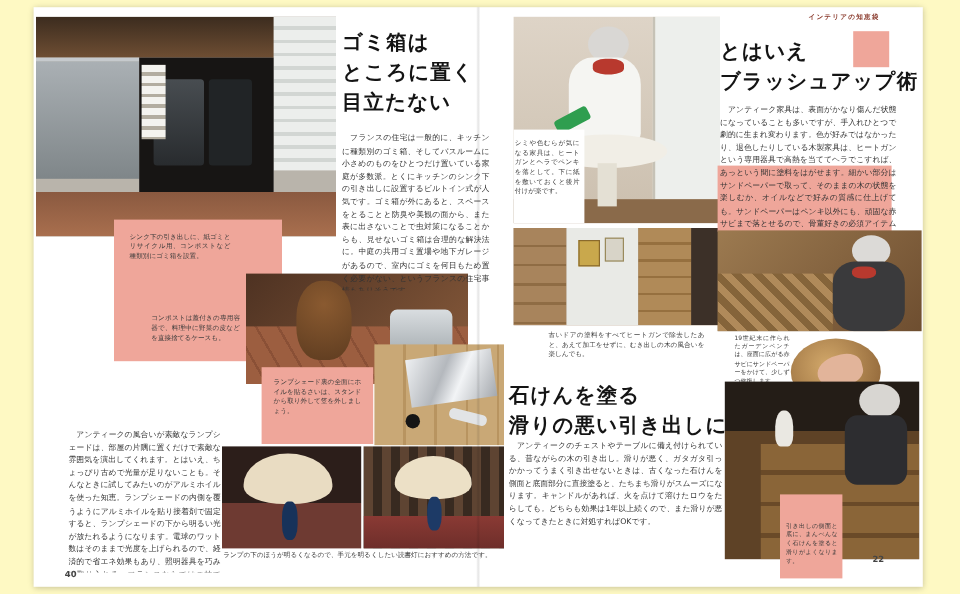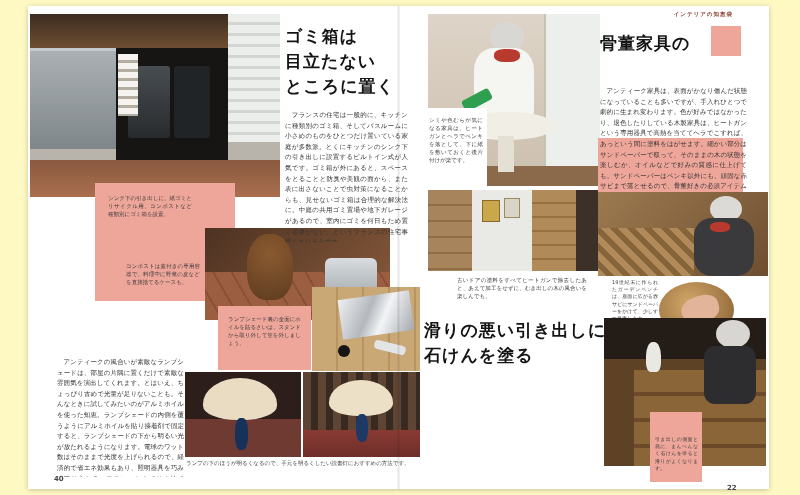--- a/index.html
+++ b/index.html
@@ -91,21 +91,21 @@
   #cap-result{left:186px;top:459px;width:238px;white-space:nowrap;}
   #label-sec{left:620px;top:11px;width:113px;text-align:right;font-size:5.5px;font-weight:700;letter-spacing:1px;color:#8a3a2c;position:absolute;}
   #antique-h{left:600px;top:31px;}
   #antique-b{left:600px;top:86px;width:147px;height:112px;}
   #cap-bench{left:612px;top:279px;width:46px;font-size:5px;line-height:7.2px;}
   #drawer-h{left:424px;top:318px;}
   #drawer-b{left:424px;top:366px;width:178px;height:92px;}
   #cap-door{left:457px;top:276px;width:130px;}
   #cap-soap{font-size:5px;line-height:7.2px;color:#3a3a3a;text-align:justify;word-break:break-all;}
   #pn-left{left:54px;top:475px;}
-  #pn-right{left:727px;top:484px;}
+  #pn-right{left:727px;top:462px;}
 </style>
 </head>
 <body>
 
 <div id="canvas">
   <div class="paper"></div>
 
   <div class="photo" id="kitchen">
     <div class="ph wood"></div>
     <div class="ph win"></div>
@@ -122,22 +122,22 @@
 
   <div class="photo" id="dogphoto">
     <div class="ph floor"></div>
     <div class="ph dog"></div>
     <div class="ph bucket"></div>
   </div>
   <div class="cap" id="cap-compost">コンポストは蓋付きの専用容器で、料理中に野菜の皮などを直接捨てるケースも。</div>
 
   <div class="h2" id="trash-h">
     <div>ゴミ箱は</div>
+    <div>ところに置く</div>
     <div>目立たない</div>
-    <div>ところに置く</div>
   </div>
   <div class="body-txt" id="trash-b">　フランスの住宅は一般的に、キッチンに種類別のゴミ箱、そしてバスルームに小さめのものをひとつだけ置いている家庭が多数派。とくにキッチンのシンク下の引き出しに設置するビルトイン式が人気です。ゴミ箱が外にあると、スペースをとることと防臭や美観の面から、また表に出さないことで虫対策になることからも、見せないゴミ箱は合理的な解決法に。中庭の共用ゴミ置場や地下ガレージがあるので、室内にゴミを何日もため置く必要がない、というフランスの住宅事情もありそうです。</div>
 
   <div class="h2" id="alumi-h">
   </div>
   <div class="body-txt" id="alumi-b">　アンティークの風合いが素敵なランプシェードは、部屋の片隅に置くだけで素敵な雰囲気を演出してくれます。とはいえ、ちょっぴり古めで光量が足りないことも。そんなときに試してみたいのがアルミホイルを使った知恵。ランプシェードの内側を覆うようにアルミホイルを貼り接着剤で固定すると、ランプシェードの下から明るい光が放たれるようになります。電球のワット数はそのままで光度を上げられるので、経済的で省エネ効果もあり、照明器具を巧みに取り入れる、フランスならではの技です。</div>
 
   <div class="pinkbox" id="pink2">
     <div class="cap" style="position:static;">ランプシェード裏の全面にホイルを貼るさいは、スタンドから取り外して笠を外しましょう。</div>
   </div>
@@ -182,40 +182,42 @@
     <div class="ph old1"></div>
     <div class="ph wall"></div>
     <div class="ph fr1"></div>
     <div class="ph fr2"></div>
     <div class="ph old2"></div>
     <div class="ph dark"></div>
   </div>
   <div class="cap" id="cap-door">古いドアの塗料をすべてヒートガンで除去したあと、あえて加工をせずに、むき出しの木の風合いを楽しんでも。</div>
 
   <div class="h2" id="antique-h">
-    <div>骨董家具の</div>
+    <div>とはいえ</div>
+    <div>ブラッシュアップ術</div>
   </div>
   <div class="pinkbox" id="pink3"></div>
   <div class="body-txt" id="antique-b">　アンティーク家具は、表面がかなり傷んだ状態になっていることも多いですが、手入れひとつで劇的に生まれ変わります。色が好みではなかったり、退色したりしている木製家具は、ヒートガンという専用器具で高熱を当ててヘラでこすれば、あっという間に塗料をはがせます。細かい部分はサンドペーパーで取って、そのままの木の状態を楽しむか、オイルなどで好みの質感に仕上げても。サンドペーパーはペンキ以外にも、頑固な赤サビまで落とせるので、骨董好きの必須アイテムです。</div>
 
   <div class="photo" id="benchphoto">
     <div class="ph bench"></div>
     <div class="ph hair"></div>
     <div class="ph bodyfig"></div>
     <div class="ph scarf"></div>
   </div>
   <div class="cap" id="cap-bench">19世紀末に作られたガーデンベンチは、座面に広がる赤サビにサンドペーパーをかけて、少しずつ修復します。</div>
   <div class="photo" id="circlephoto">
     <div class="ph hand"></div>
   </div>
 
   <div class="h2" id="drawer-h">
+    <div>石けんを塗る</div>
     <div>滑りの悪い引き出しに</div>
-    <div>石けんを塗る</div>
-  </div>
+  </div>
+  <div class="body-txt" id="drawer-b">　アンティークのチェストやテーブルに備え付けられている、昔ながらの木の引き出し。滑りが悪く、ガタガタ引っかかってうまく引き出せないときは、古くなった石けんを側面と底面部分に直接塗ると、たちまち滑りがスムーズになります。キャンドルがあれば、火を点けて溶けたロウをたらしても。どちらも効果は1年以上続くので、また滑りが悪くなってきたときに対処すればOKです。</div>
 
   <div class="photo" id="chestphoto">
     <div class="ph chest"></div>
     <div class="ph cat"></div>
     <div class="ph hair"></div>
     <div class="ph fig"></div>
   </div>
   <div class="pinkbox" id="pink4">
     <div id="cap-soap">引き出しの側面と底に、まんべんなく石けんを塗ると滑りがよくなります。</div>
   </div>

